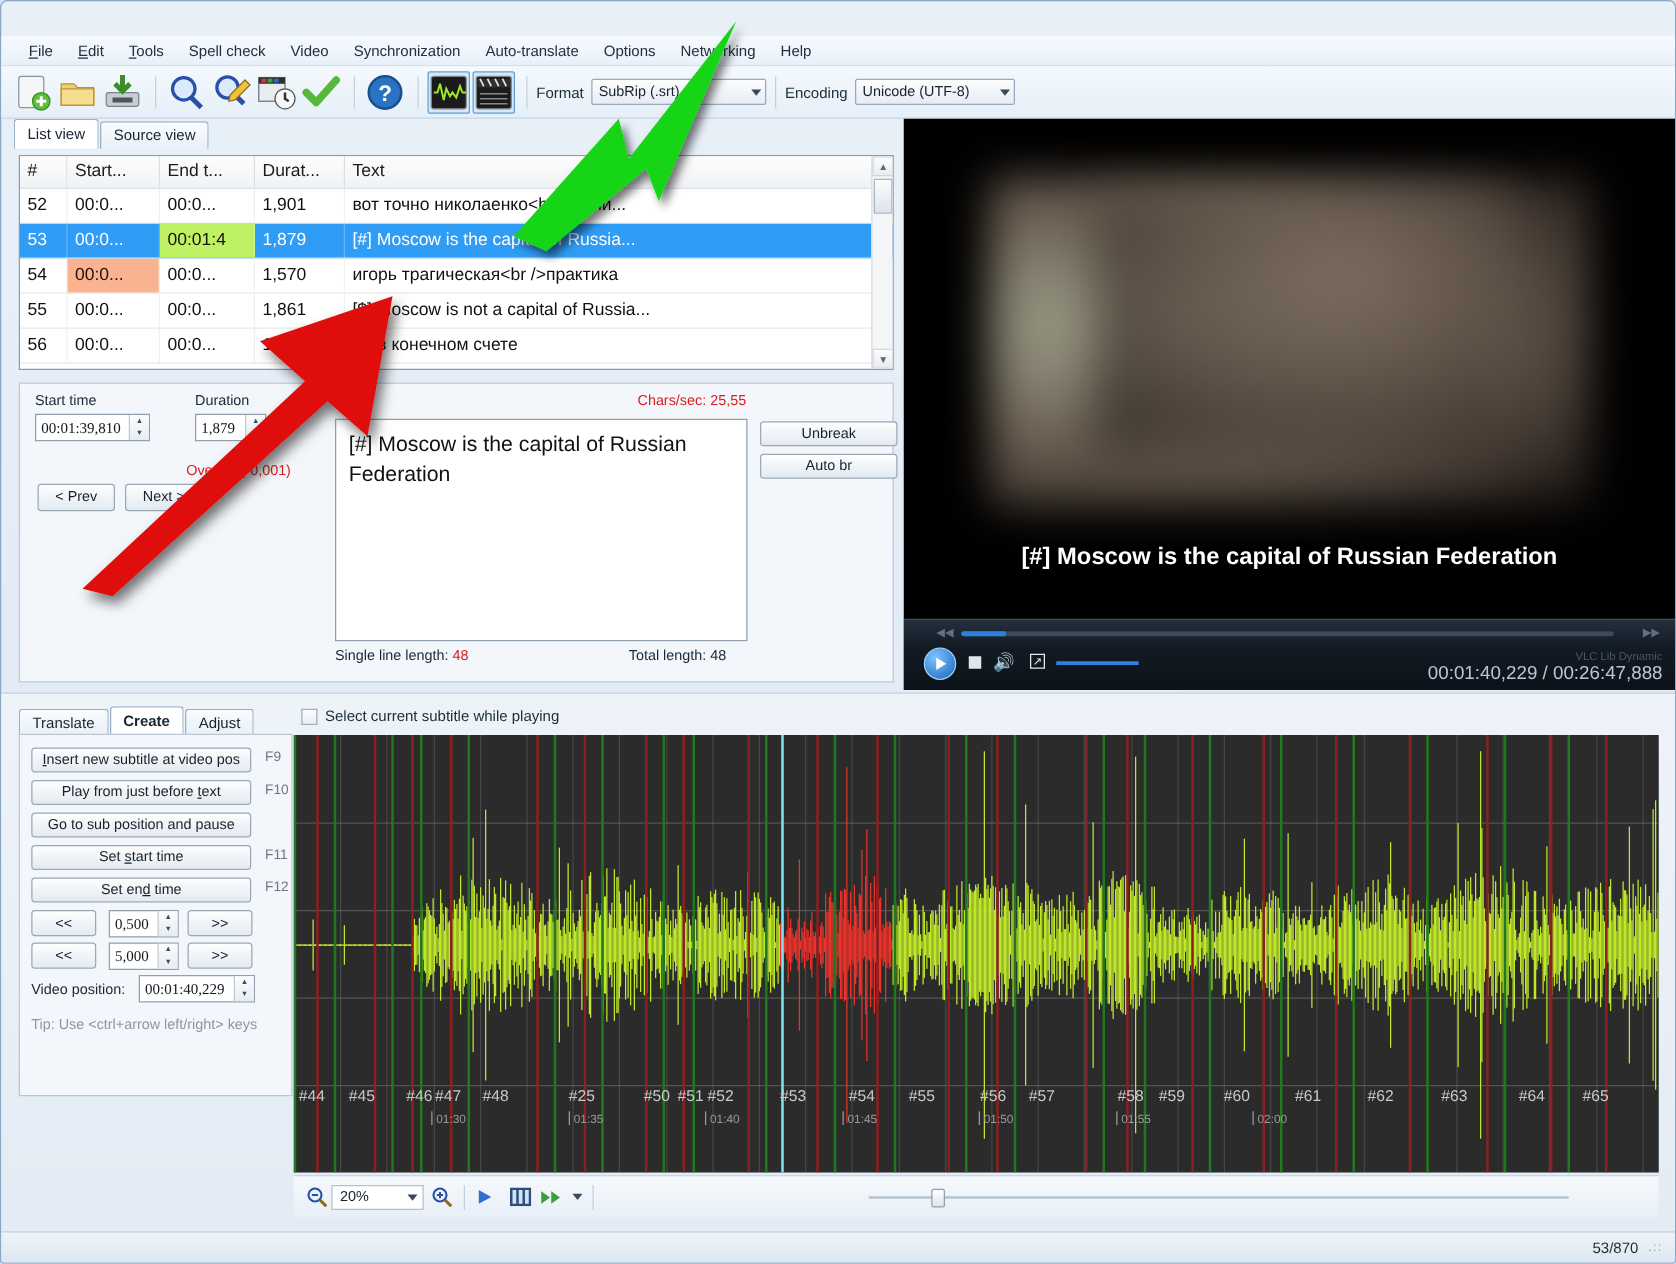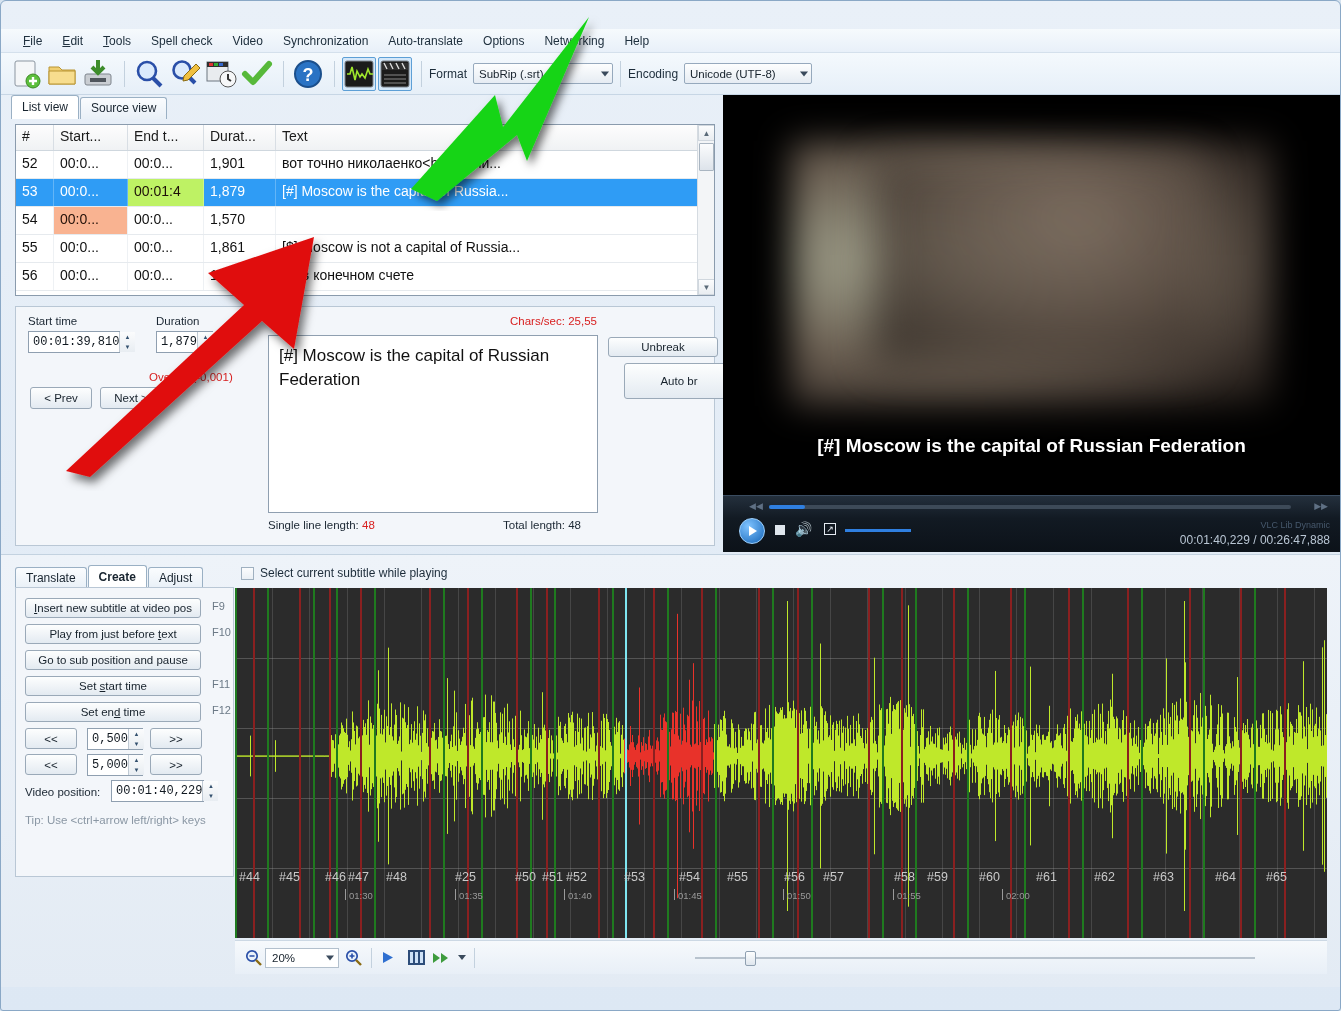--- a/index.html
+++ b/index.html
@@ -156,21 +156,21 @@
   #editpanel {
     position:absolute; left:14px; top:305px; width:700px; height:240px;
     background:#f3f6fa; border:1px solid #b9c7d5;
   }
   .fld-label { position:absolute; font-size:11.5px; color:#1b2733; }
   .spin {
     position:absolute; height:22px; border:1px solid #8f9fb0; background:#fff;
     display:flex; align-items:center;
   }
   .spin input, .spin .val {
-    border:none; outline:none; font-family:Liberation Mono, monospace;
+    border:none; outline:none; font-family:Liberation Serif, serif;
     font-size:12px; color:#101820; padding-left:4px; background:transparent;
     width:100%;
   }
   .spin .btns {
     width:16px; height:20px; border-left:1px solid #c0cad4;
     background: linear-gradient(180deg,#fbfcfd,#e8edf2);
     display:flex; flex-direction:column; flex:none;
   }
   .spin .btns span {
     flex:1; display:flex; align-items:center; justify-content:center;
@@ -222,21 +222,21 @@
   #vplay {
     position:absolute; left:16px; top:22px; width:26px; height:26px;
     border-radius:50%; background: radial-gradient(circle at 35% 30%, #7fc3ff, #1565b8);
     border:1px solid #9fd2ff; display:flex; align-items:center; justify-content:center;
   }
   #vplay .tri { width:0;height:0;border-left:8px solid #fff;border-top:5px solid transparent;border-bottom:5px solid transparent; margin-left:2px;}
   #vol {
     position:absolute; left:122px; top:33px; width:66px; height:3px; background:#2f7fe0;
   }
   #vtime {
-    position:absolute; right:10px; bottom:5px; color:#b9c6d4; font-size:12px;margin-left:35px;
+    position:absolute; right:10px; bottom:5px; color:#b9c6d4; font-size:15px;margin-left:35px;
   }
   #vlabel {
     position:absolute; right:10px; bottom:22px; color:#46586c; font-size:9px;
   }
 
   
   #bgwin {
     position:absolute; left:946px; top:556px; width:395px; height:32px;
     background: linear-gradient(180deg,#f3f7fb,#dbe5ef 70%, #9aa6b2 100%);
     filter: blur(2.4px);
@@ -465,20 +465,21 @@
       <div class="lv-c cw-end overlap-dark">00:01:4</div>
       <div class="lv-c cw-dur">1,879</div>
       <div class="lv-c cw-text">[#] Moscow is the capital of Russia...</div>
     </div>
 
     <div class="lv-row">
       <div class="lv-c cw-num">54</div>
       <div class="lv-c cw-start overlap-light">00:0...</div>
       <div class="lv-c cw-end">00:0...</div>
       <div class="lv-c cw-dur">1,570</div>
+      <div class="lv-c cw-text">игорь трагическая&lt;br /&gt;практика</div>
     </div>
 
     <div class="lv-row">
       <div class="lv-c cw-num">55</div>
       <div class="lv-c cw-start">00:0...</div>
       <div class="lv-c cw-end">00:0...</div>
       <div class="lv-c cw-dur">1,861</div>
       <div class="lv-c cw-text">[$] Moscow is not a capital of Russia...</div>
     </div>
 
@@ -531,21 +532,21 @@
     <div class="fld-label" style="left:252px; top:212px;">
       <span>Single line length:</span>
       <span class="red">48</span>
     </div>
     <div class="fld-label" style="left:487px; top:212px;">
       <span>Total length:</span>
       <span>48</span>
     </div>
 
     <div class="btn" style="position:absolute; left:592px; top:30px; width:110px; height:20px;">Unbreak</div>
-    <div class="btn" style="position:absolute; left:592px; top:56px; width:110px; height:36px;margin-left:16px;">
+    <div class="btn" style="position:absolute; left:592px; top:56px; width:110px; height:20px;">
       <span>Auto br</span>
     </div>
   </div>
 
   <div id="video">
     <div id="vframe"></div>
     <div id="vframe2"></div>
     <div id="vsub">[#] Moscow is the capital of Russian Federation</div>
 
     <div id="vcontrols">
@@ -1892,20 +1893,24 @@
       </div>
       <div style="width:0;height:0;border-left:4px solid transparent;border-right:4px solid transparent;border-top:5px solid #3a4a5c;margin-left:4px;"></div>
       <div style="width:1px;height:20px;background:#c3d1de;margin:0 8px;"></div>
       <div id="wfslider">
         <div class="track"></div>
         <div class="thumb"></div>
       </div>
     </div>
   </div>
 
+  <div id="statusbar">
+    <span>53/870</span>
+    <span id="grip">.::</span>
+  </div>
 
   <svg class="arrowsvg" style="left:370px; top:10px; width:230px; height:200px;">
     <defs>
       <filter id="shadowG" x="-30%" y="-30%" width="180%" height="180%">
         <feDropShadow dx="4" dy="5" stdDeviation="4" flood-color="#000" flood-opacity="0.55"></feDropShadow>
       </filter>
     </defs>
     <g filter="url(#shadowG)">
       <path d="M218 6 L132 116 L124 84 L40 178 L66 190 L146 124 L156 150 Z" fill="#19d419"></path>
     </g>

